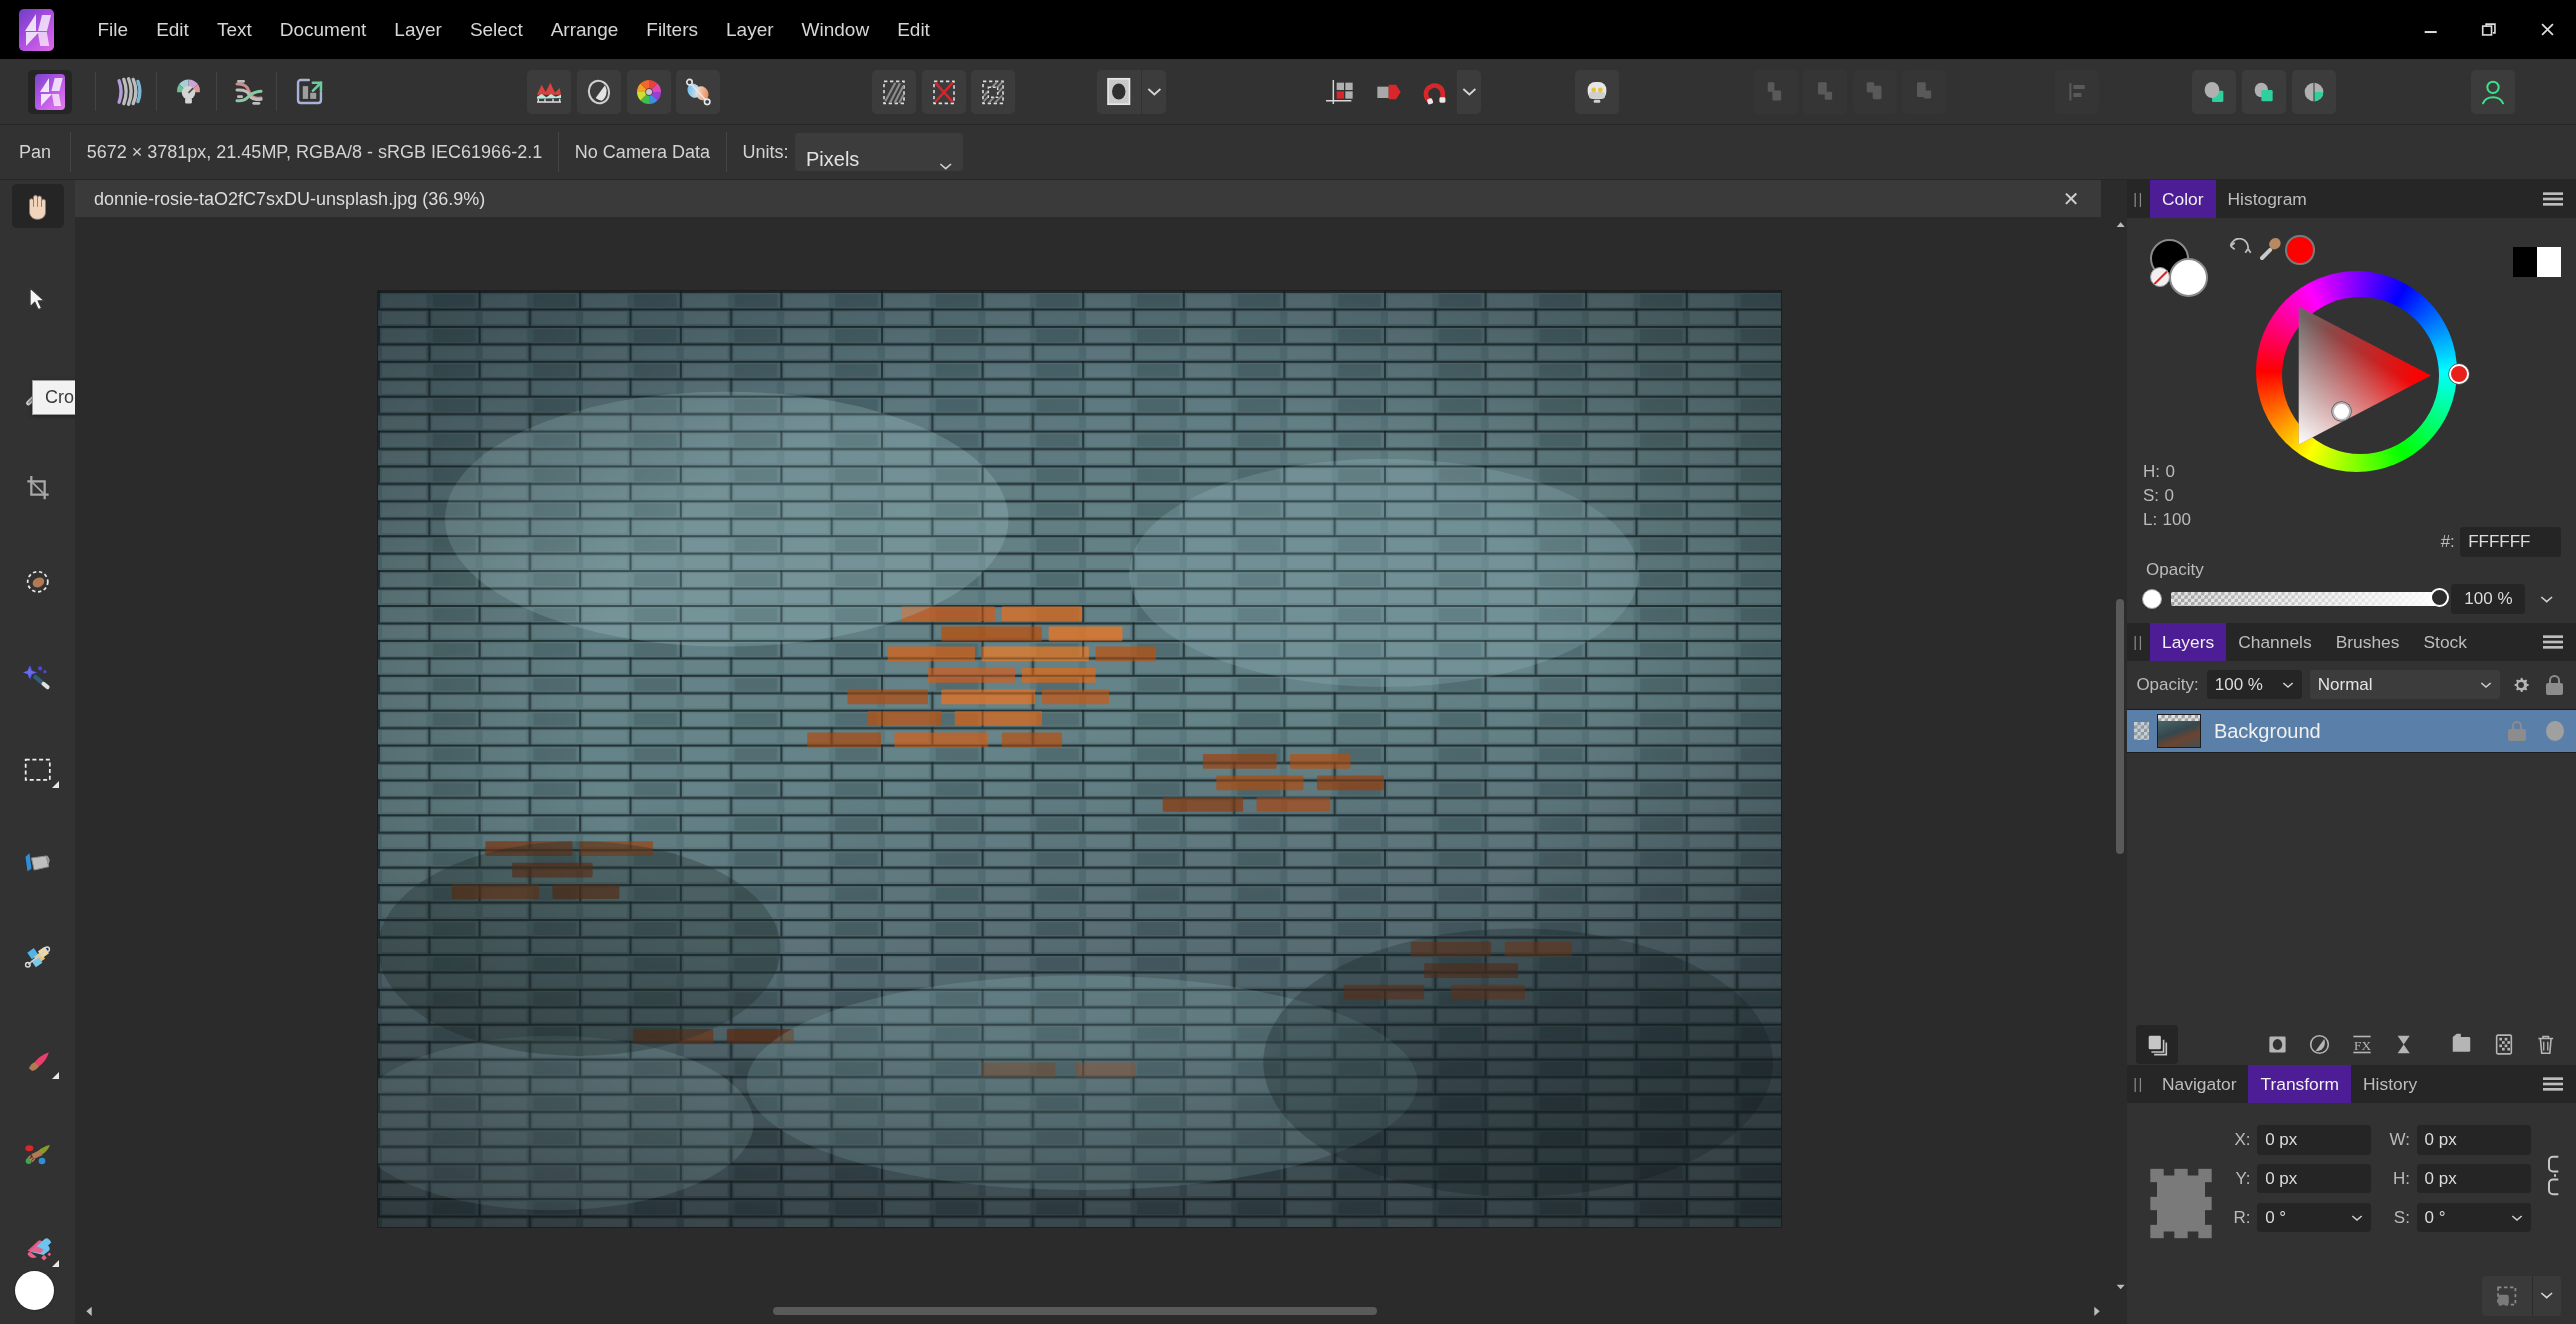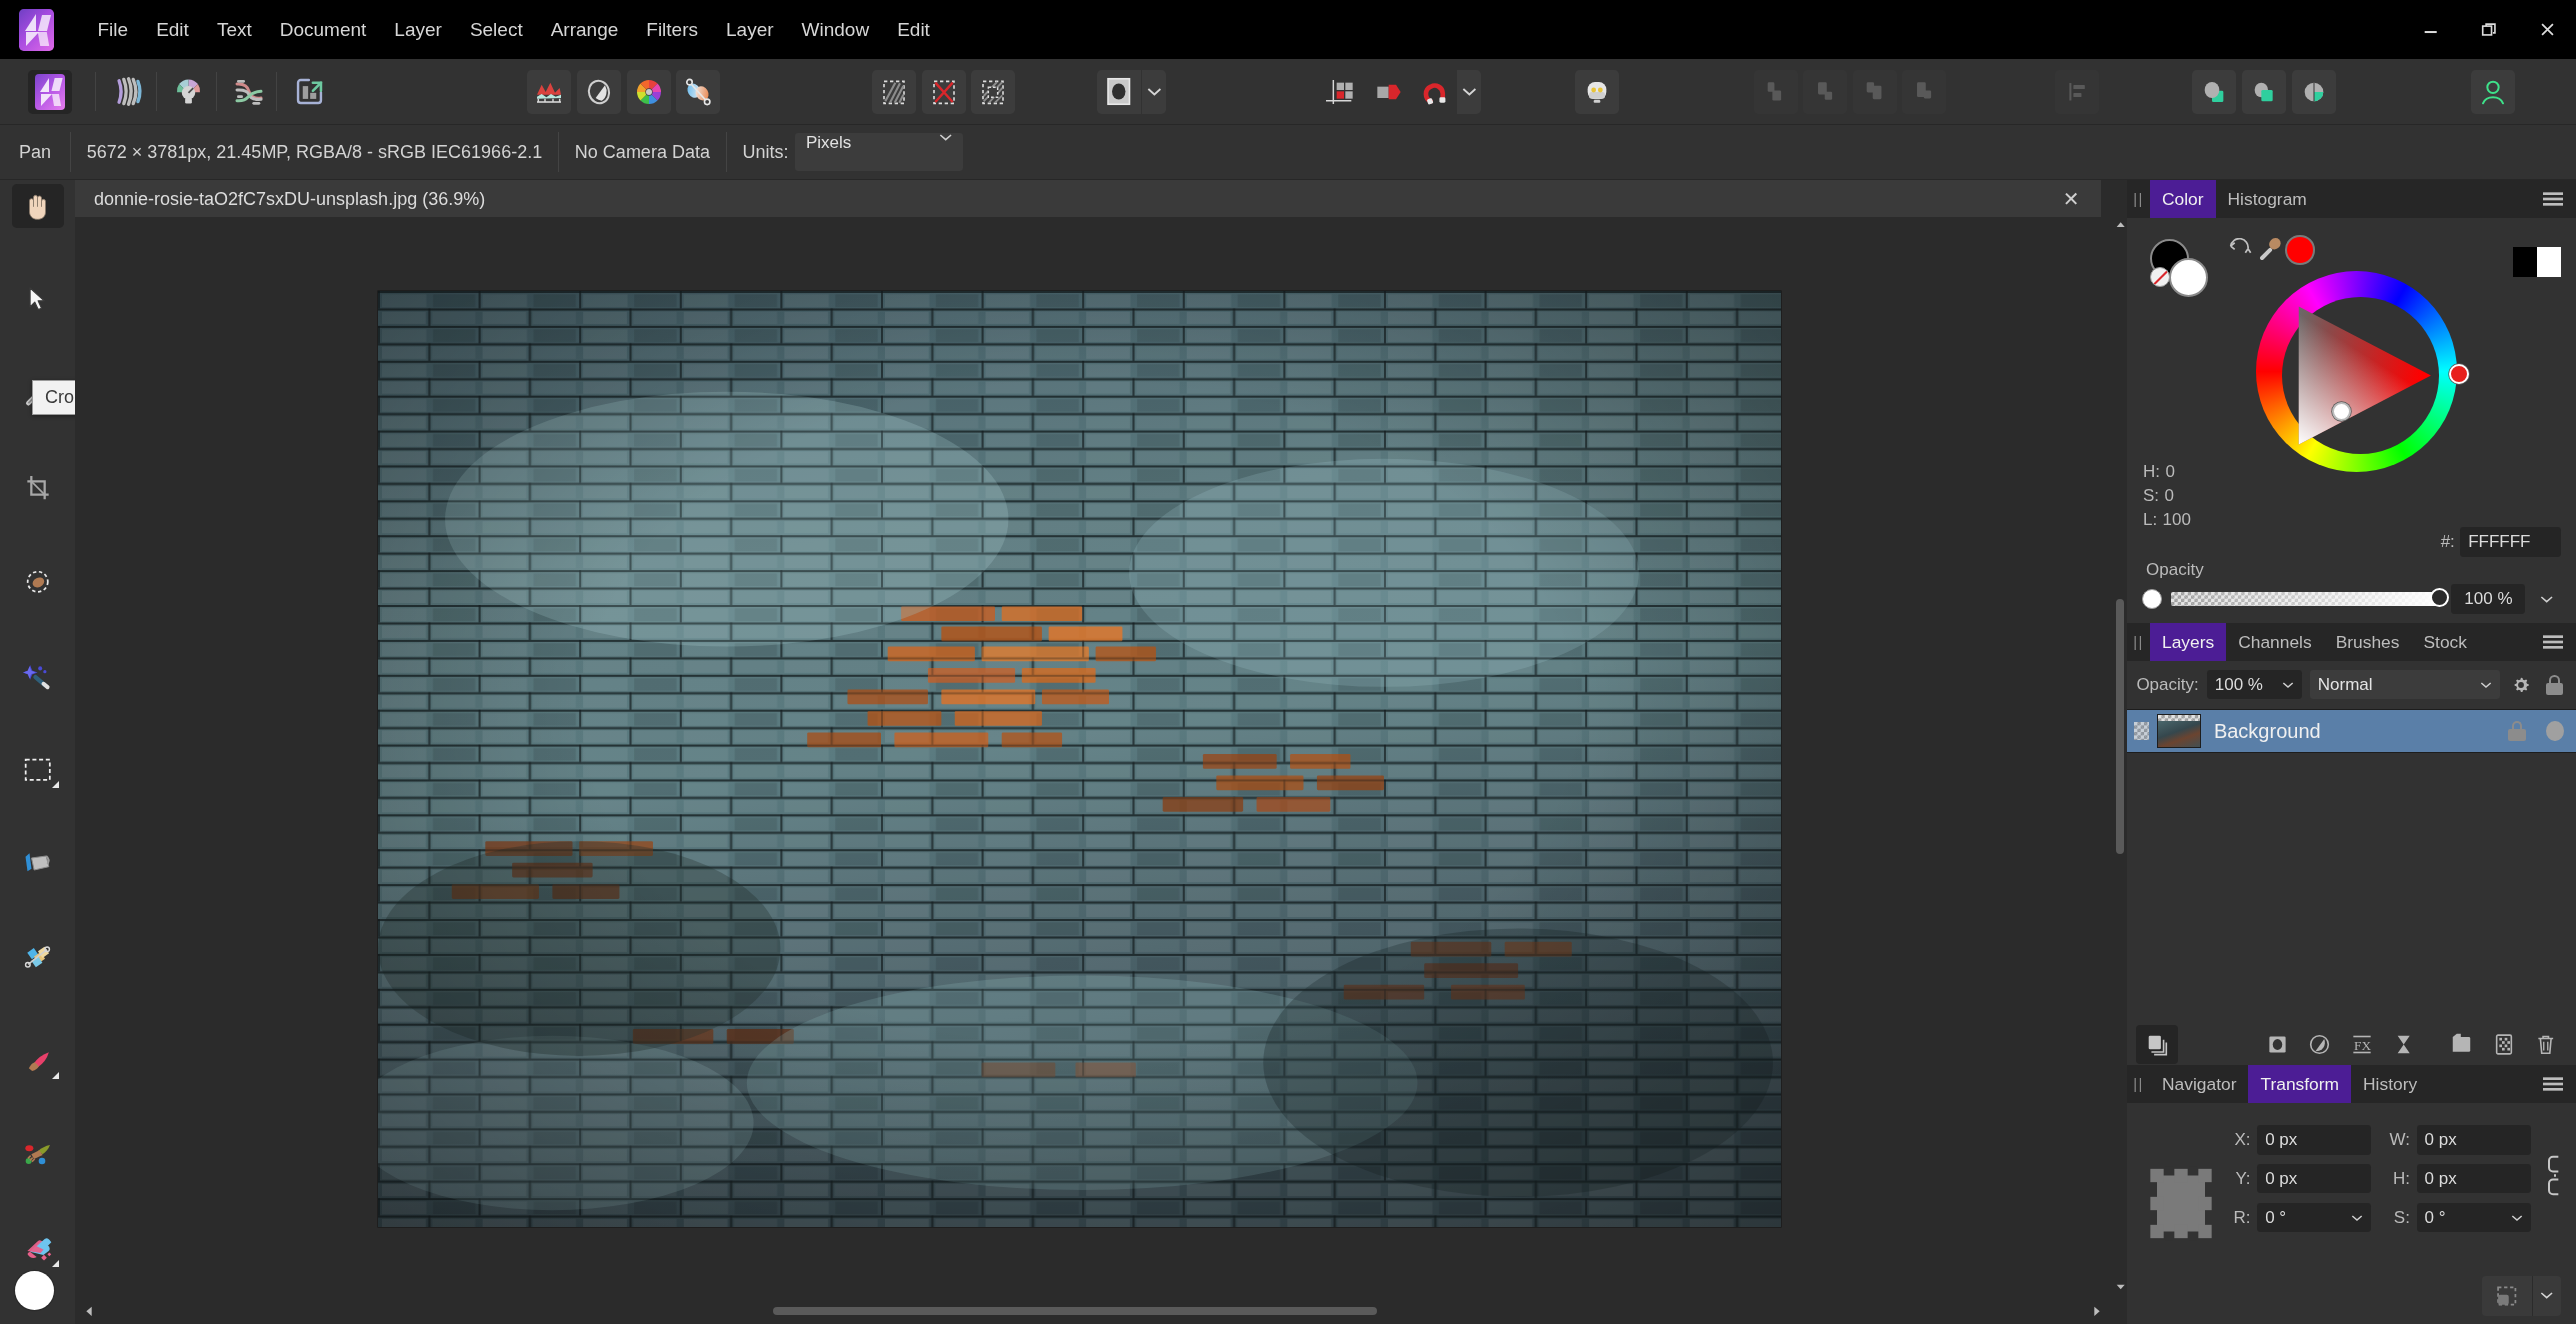--- a/index.html
+++ b/index.html
@@ -62,21 +62,21 @@
   .ctxbar {
     position: absolute; left: 0; top: 125px; width: 2576px; height: 55px;
     background: #323232; display: flex; align-items: center;
     border-bottom: 0.7px solid #272727;
   }
   .ctx-label { color: #d3d3d3; font-size: 18px; padding: 0 19px; }
   .ctx-sep { width:0.7px; height:40px; background:#444; }
   .ctx-val { color:#d3d3d3; font-size:18px; padding: 0 16px; white-space: nowrap;}
   .ctx-select {
     height:38px; background:#3c3c3c; border-radius:3.4px; color:#e2e2e2;
-    font-size:17px; display:flex; align-items:flex-start; padding:0 10.7px;
+    font-size:20px; display:flex; align-items:flex-end; padding:0 10.7px;
     width: 168px; justify-content: space-between; margin-left: 4px;
   }
 
   
   .tools {
     position: absolute; left: 0; top: 180px; width: 75px; height: 1145px;
     background: #323232;
   }
   .tool {
     width: 75px; height: 51px; display:flex; align-items:center; justify-content:center;

